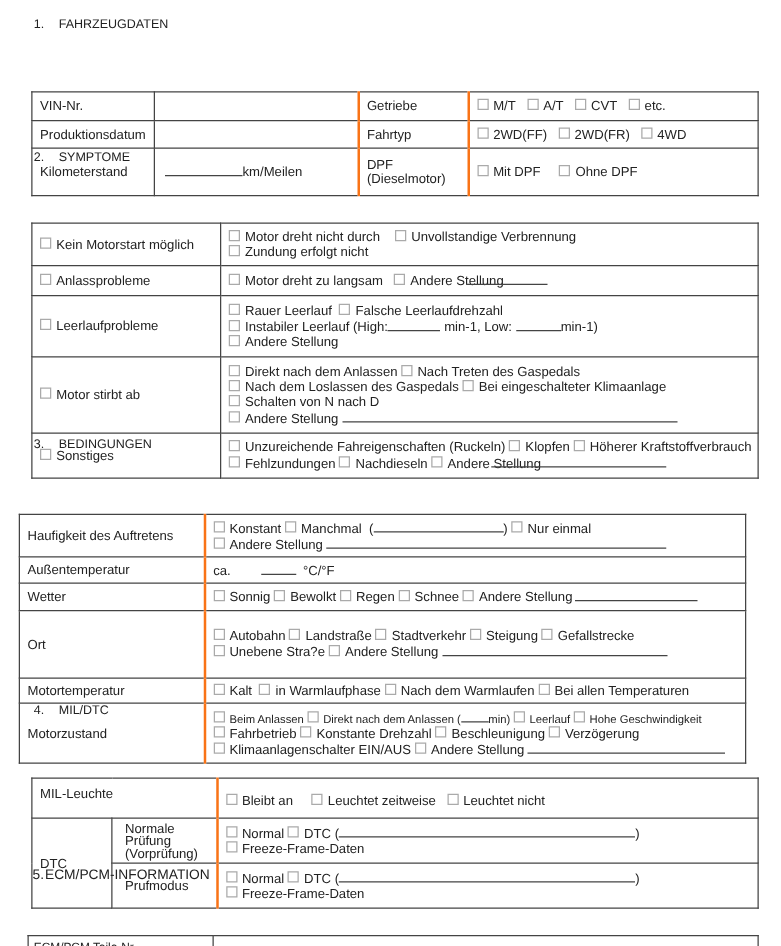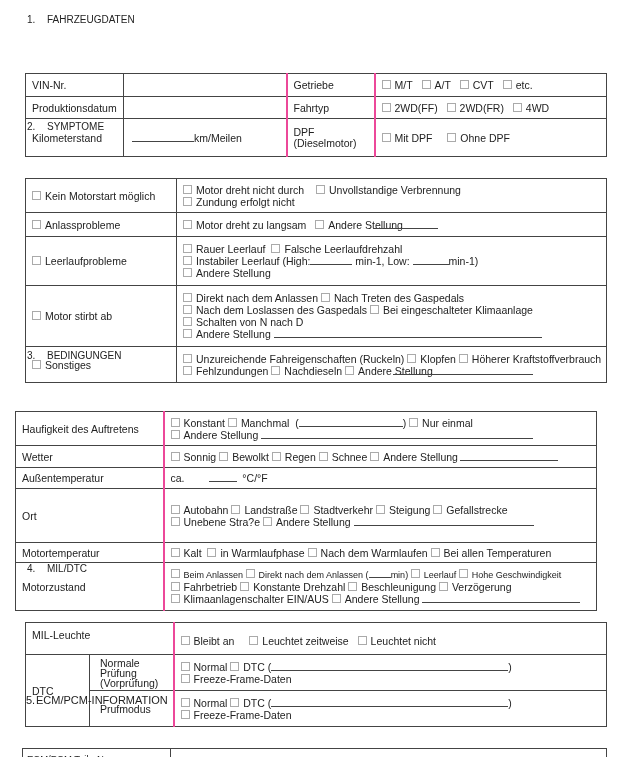--- a/index.html
+++ b/index.html
@@ -7,21 +7,21 @@
        font-family:"Liberation Sans", sans-serif;color:#222;font-size:10.5px;}
   .sec-title{position:absolute;left:27px;font-size:10px;color:#222;}
   .sec-title .num{display:inline-block;width:20px;}
   table{position:absolute;border-collapse:collapse;table-layout:fixed;margin-top:40px;}
   td{border:1px solid #444;padding:0 6px;vertical-align:middle;line-height:12px;overflow:hidden;white-space:nowrap;}
   .cb{display:inline-block;width:7px;height:7px;border:1px solid #aaa;margin:0 4px 0 0;vertical-align:-0px;background:#fff;}
   .line{display:inline-block;border-bottom:1px solid #444;height:9px;vertical-align:baseline;}
   .gap{display:inline-block;width:6px;}
   .center{}
   .small{font-size:9px;}
-  .sep-left{border-left:2px solid #ec4899;}
+  .sep-left{border-left:2px solid #f97316;}
   .line-row{display:block;}
 </style>
 </head>
 <body>
 
 <div class="sec-title" style="top:14px"><span class="num">1.</span><span>FAHRZEUGDATEN</span></div>
 <table style="left:25px;top:33px;width:581px;">
   <colgroup>
       <col style="width:98px">
       <col style="width:163px">
@@ -117,30 +117,30 @@
       <col style="width:433px">
     </colgroup>
   <tbody>
       <tr style="height:34px">
     <td>Haufigkeit des Auftretens</td>
     <td class="sep-left">
       <span class="line-row"><span class="cb"></span><span>Konstant</span> <span class="cb"></span><span>Manchmal</span>&nbsp;&nbsp;<span>(</span><span class="line" style="width:104px"></span><span>)</span> <span class="cb"></span><span>Nur einmal</span></span>
       <span class="line-row"><span class="cb"></span><span>Andere Stellung</span> <span class="line" style="width:272px"></span></span>
     </td>
   </tr>
+  <tr style="height:21px">
+    <td>Außentemperatur</td>
+    <td class="sep-left">
+      <span>ca.</span><span style="display:inline-block;width:24px"></span><span class="line" style="width:28px"></span>&nbsp;&nbsp;<span>°C/°F</span>
+    </td>
+  </tr>
   <tr style="height:22px">
     <td>Wetter</td>
     <td class="sep-left">
       <span class="cb"></span><span>Sonnig</span> <span class="cb"></span><span>Bewolkt</span> <span class="cb"></span><span>Regen</span> <span class="cb"></span><span>Schnee</span> <span class="cb"></span><span>Andere Stellung</span><span class="line" style="width:98px;margin-left:2px"></span>
-    </td>
-  </tr>
-  <tr style="height:21px">
-    <td>Außentemperatur</td>
-    <td class="sep-left">
-      <span>ca.</span><span style="display:inline-block;width:24px"></span><span class="line" style="width:28px"></span>&nbsp;&nbsp;<span>°C/°F</span>
     </td>
   </tr>
   <tr style="height:54px">
     <td>Ort</td>
     <td class="sep-left">
       <span class="line-row"><span class="cb"></span><span>Autobahn</span> <span class="cb"></span><span>Landstraße</span> <span class="cb"></span><span>Stadtverkehr</span> <span class="cb"></span><span>Steigung</span> <span class="cb"></span><span>Gefallstrecke</span></span>
       <span class="line-row"><span class="cb"></span><span>Unebene Stra?e</span> <span class="cb"></span><span>Andere Stellung</span> <span class="line" style="width:180px"></span></span>
     </td>
   </tr>
   <tr style="height:20px">

